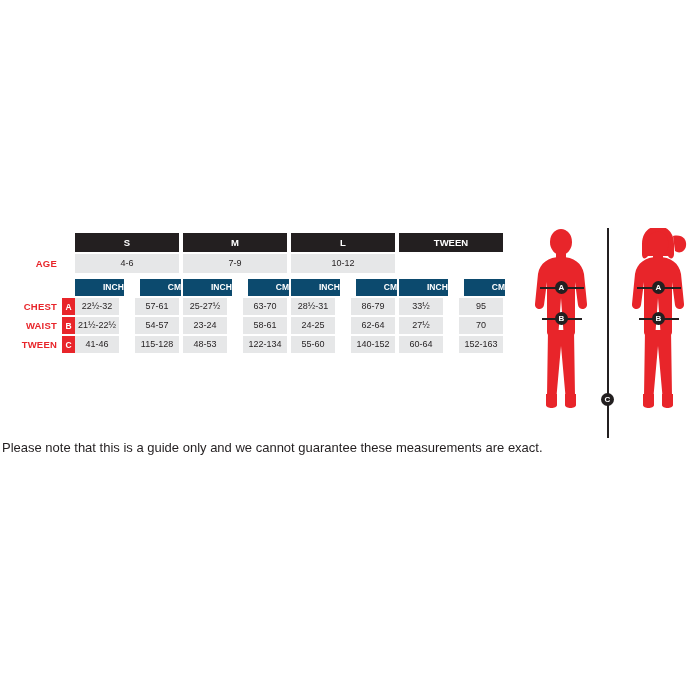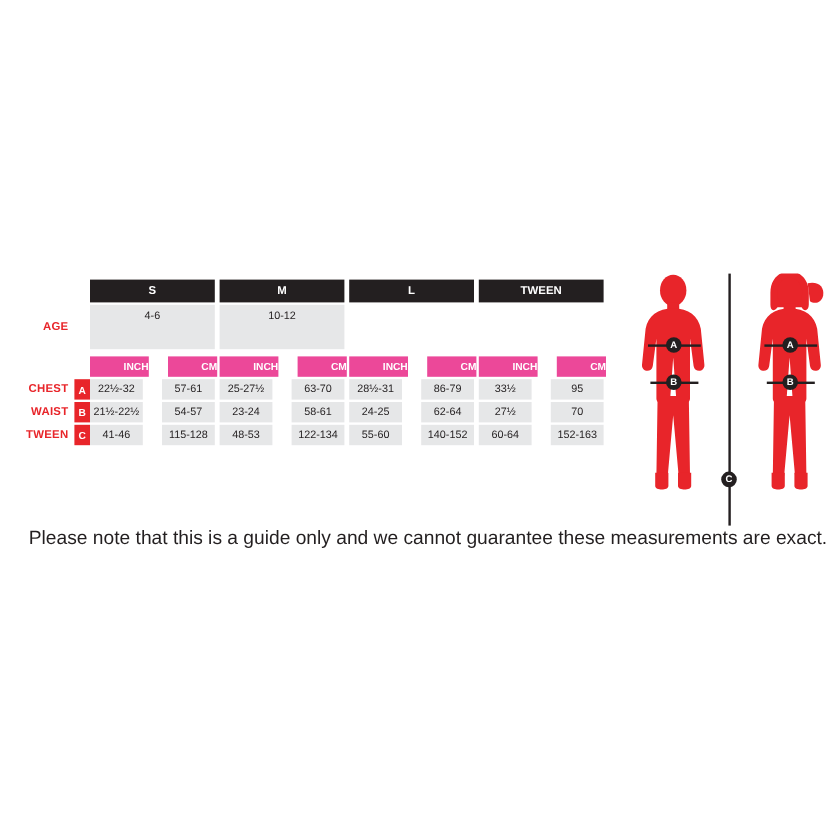--- a/index.html
+++ b/index.html
@@ -79,38 +79,38 @@
     background: #e6e7e8;
     box-sizing: border-box;
   }
   .cell.dark {
     background: #231f20;
     color: #ffffff;
     font-weight: bold;
     font-size: 9.5px;
   }
   .cell.mid {
-    background: #ec4899;
+    background: #0c4a6e;
     color: #ffffff;
     font-weight: bold;
     font-size: 8.5px;
     padding-left: 28px;
   }
   .cell.wide { flex: 2 1 0; }
   .cell.sep { margin-left: 16px; }
   .row.header-row .cell.dark { height: 19px; line-height: 19px; }
-  .row.age-row .cell { height: 37px; line-height: 19px; }
+  .row.age-row .cell { height: 19px; line-height: 19px; }
   .spacer-row { height: 4px; }
 
   
   .note {
     position: absolute;
-    left: 24px;
+    left: 2px;
     top: 440px;
-    font-size: 16px;
+    font-size: 13px;
     color: #231f20;
   }
 
   
   .figures {
     position: absolute;
     left: 524px;
     top: 228px;
     width: 170px;
     height: 230px;
@@ -163,20 +163,23 @@
       </div>
     </div>
 
     <div class="row age-row">
       <div class="lbl">AGE</div>
       <div class="tag blank">&nbsp;</div>
       <div class="grp">
         <div class="cell wide">4-6</div>
       </div>
       <div class="grp">
+        <div class="cell wide">7-9</div>
+      </div>
+      <div class="grp">
         <div class="cell wide">10-12</div>
       </div>
     </div>
 
     <div class="spacer-row"></div>
 
     <div class="row">
       <div class="lbl empty">&nbsp;</div>
       <div class="tag blank">&nbsp;</div>
       <div class="grp">

